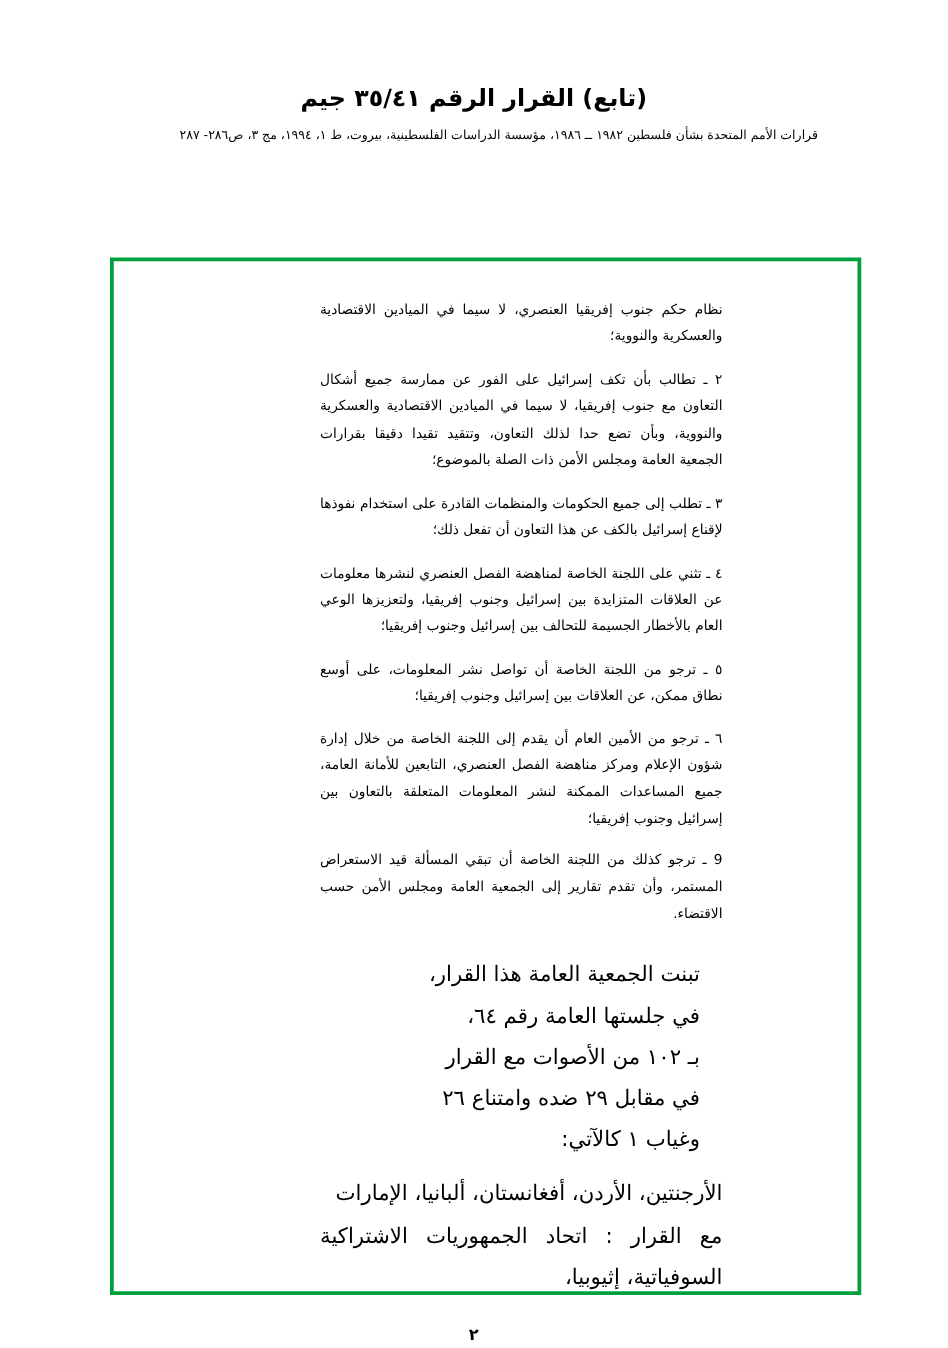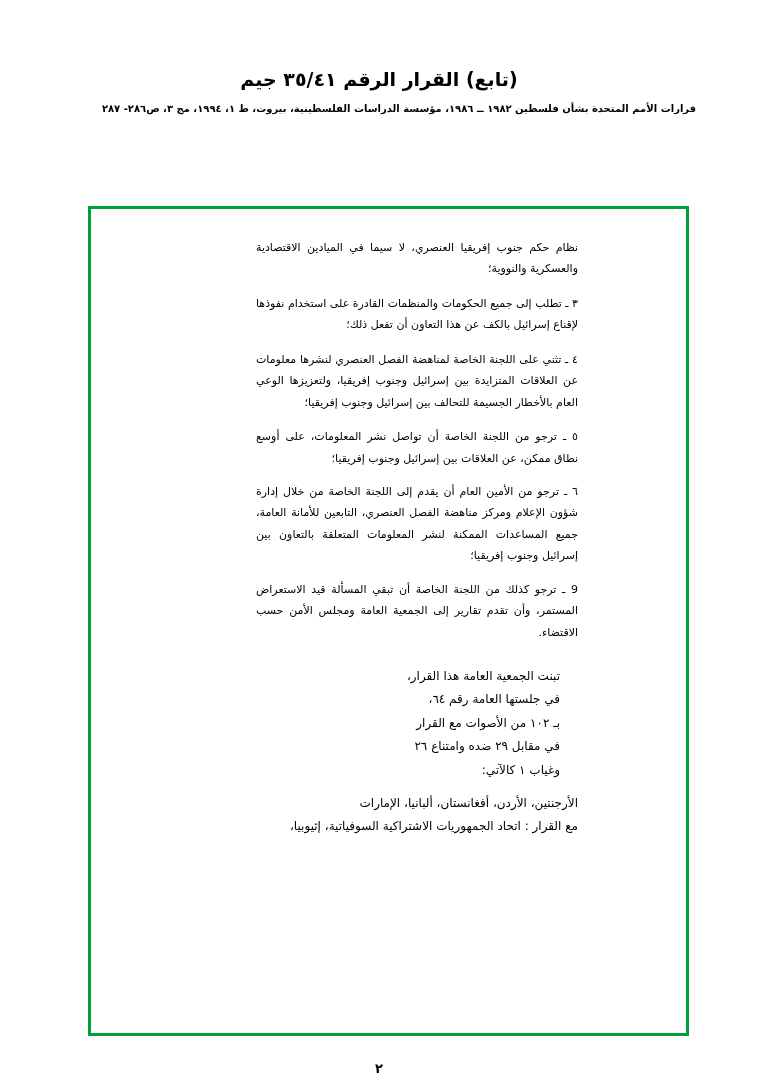--- a/index.html
+++ b/index.html
@@ -27,21 +27,21 @@
   }
   .doc-title {
     font-size: 19px;
     font-weight: bold;
     letter-spacing: 0px;
     direction: rtl;
     line-height: 1.4;
   }
   .doc-subtitle {
     font-size: 10px;
-    font-weight: bold;
+    font-weight: normal;
     direction: rtl;
     margin-top: 9px;
     line-height: 1.4;
     margin-left: 40px;
   }
   .frame {
     position: absolute;
     left: 88px;
     top: 140px;
     width: 601px;
@@ -67,21 +67,21 @@
     text-align: justify;
     text-align-last: right;
   }
   .para.tight {
     margin-bottom: 12px;
   }
   .vote-block {
     margin-top: 22px;
   }
   .vote-line {
-    font-size: 12px;
+    font-size: 17px;
     line-height: 1.95;
     direction: rtl;
     text-align: right;
     margin: 0;
   }
   .vote-line.indent {
     padding-right: 18px;
   }
   .countries {
     margin-top: 10px;
@@ -107,20 +107,21 @@
 
   <div class="doc-header">
     <div class="doc-title">(تابع) القرار الرقم ٣٥/٤١ جيم</div>
     <div class="doc-subtitle">قرارات الأمم المتحدة بشأن فلسطين ١٩٨٢ ــ ١٩٨٦، مؤسسة الدراسات الفلسطينية، بيروت، ط ١، ١٩٩٤، مج ٣، ص٢٨٦- ٢٨٧</div>
   </div>
 
   <div class="frame">
     <div class="content">
 
       <p class="para">نظام حكم جنوب إفريقيا العنصري، لا سيما في الميادين الاقتصادية والعسكرية والنووية؛</p>
+      <p class="para">٢ ـ تطالب بأن تكف إسرائيل على الفور عن ممارسة جميع أشكال التعاون مع جنوب إفريقيا، لا سيما في الميادين الاقتصادية والعسكرية والنووية، وبأن تضع حدا لذلك التعاون، وتتقيد تقيدا دقيقا بقرارات الجمعية العامة ومجلس الأمن ذات الصلة بالموضوع؛</p>
       <p class="para">٣ ـ تطلب إلى جميع الحكومات والمنظمات القادرة على استخدام نفوذها لإقناع إسرائيل بالكف عن هذا التعاون أن تفعل ذلك؛</p>
       <p class="para">٤ ـ تثني على اللجنة الخاصة لمناهضة الفصل العنصري لنشرها معلومات عن العلاقات المتزايدة بين إسرائيل وجنوب إفريقيا، ولتعزيزها الوعي العام بالأخطار الجسيمة للتحالف بين إسرائيل وجنوب إفريقيا؛</p>
       <p class="para tight">٥ ـ ترجو من اللجنة الخاصة أن تواصل نشر المعلومات، على أوسع نطاق ممكن، عن العلاقات بين إسرائيل وجنوب إفريقيا؛</p>
       <p class="para tight">٦ ـ ترجو من الأمين العام أن يقدم إلى اللجنة الخاصة من خلال إدارة شؤون الإعلام ومركز مناهضة الفصل العنصري، التابعين للأمانة العامة، جميع المساعدات الممكنة لنشر المعلومات المتعلقة بالتعاون بين إسرائيل وجنوب إفريقيا؛</p>
       <p class="para">9 ـ ترجو كذلك من اللجنة الخاصة أن تبقي المسألة قيد الاستعراض المستمر، وأن تقدم تقارير إلى الجمعية العامة ومجلس الأمن حسب الاقتضاء.</p>
 
       <div class="vote-block">
         <p class="vote-line indent">تبنت الجمعية العامة هذا القرار،</p>
         <p class="vote-line indent">في جلستها العامة رقم ٦٤،</p>
         <p class="vote-line indent">بـ ١٠٢ من الأصوات مع القرار</p>

